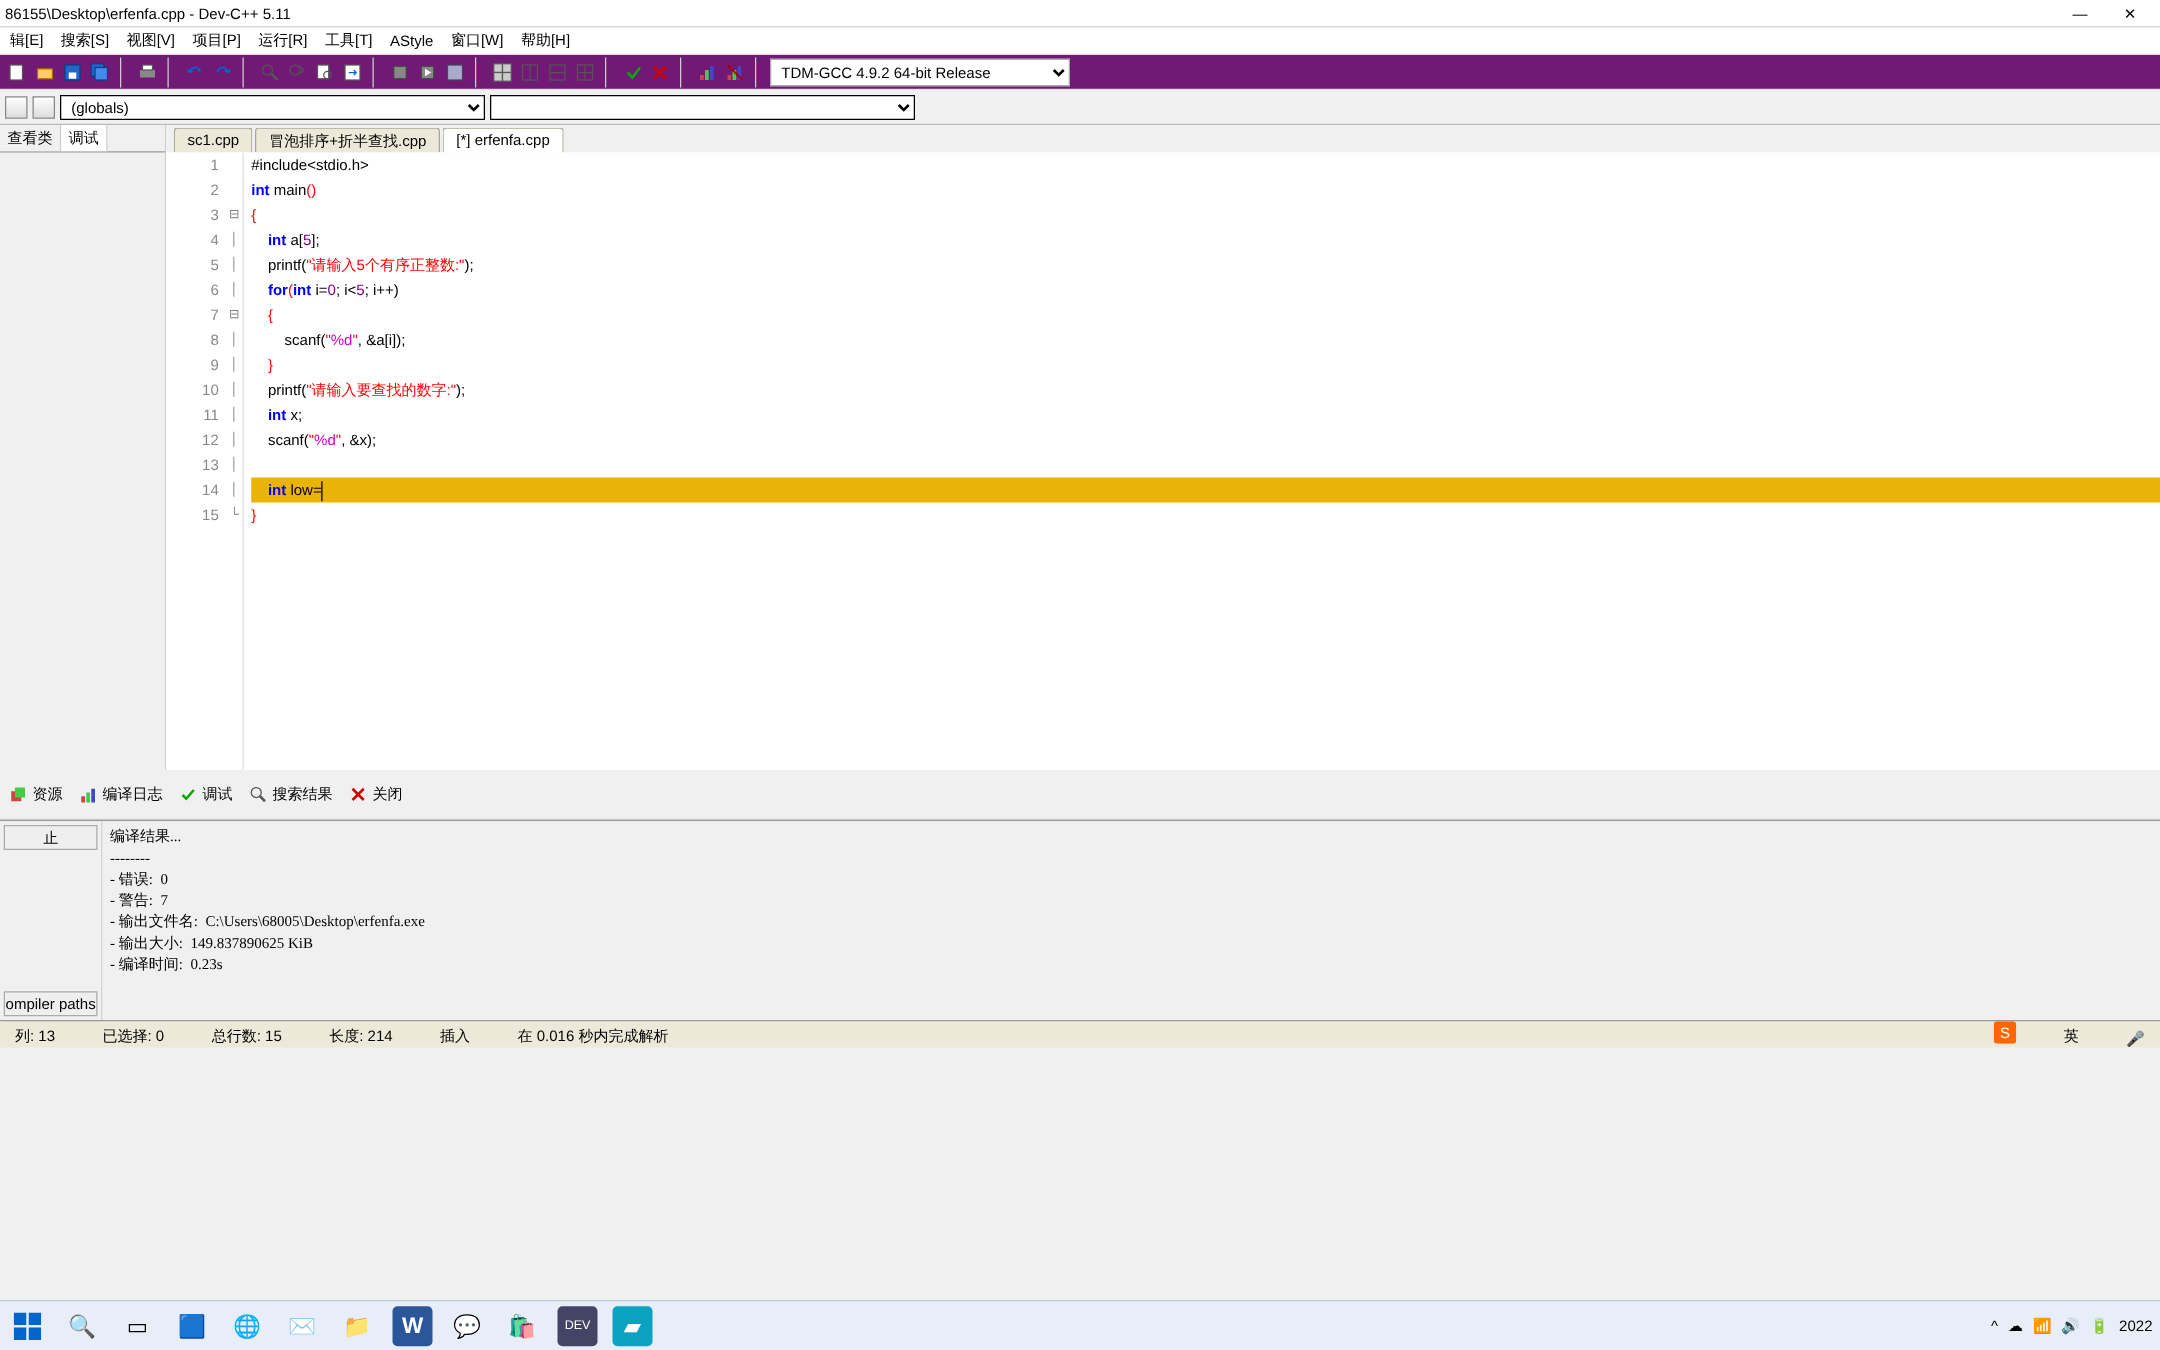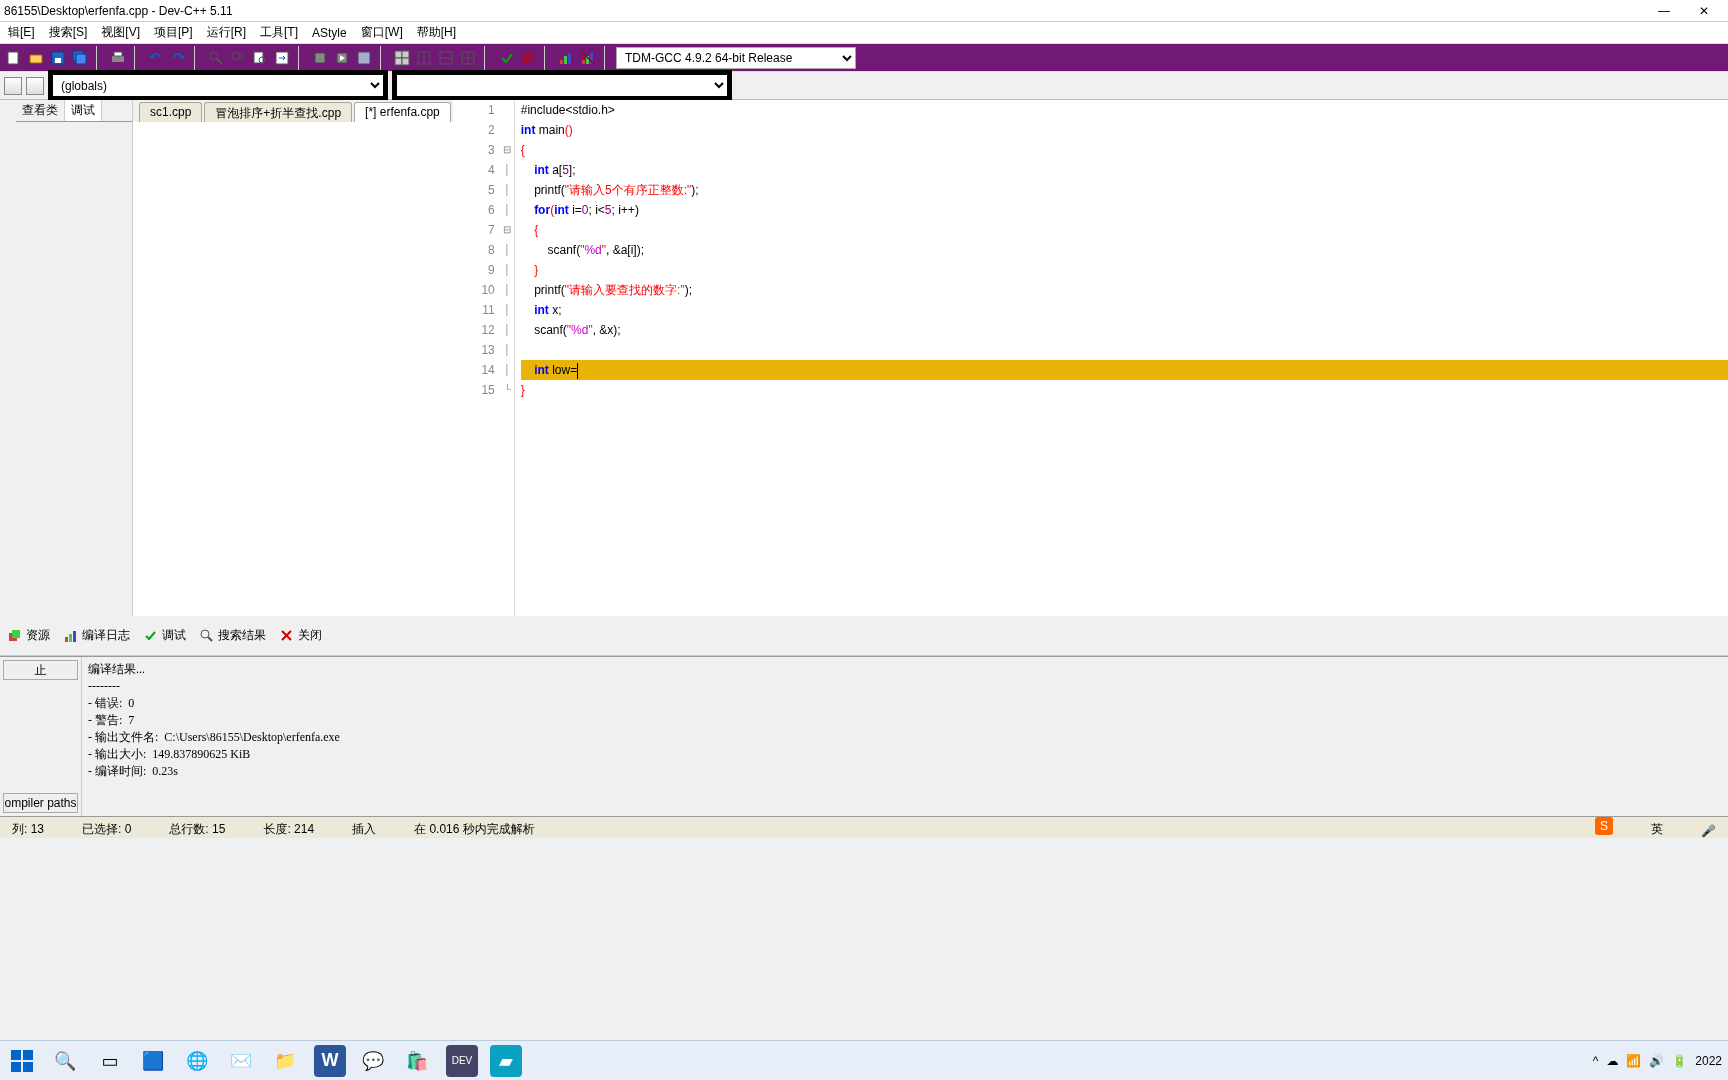--- a/index.html
+++ b/index.html
@@ -12,29 +12,29 @@
 .menubar { height:22px; background:#fff; display:flex; align-items:center; border-bottom:1px solid #ddd; padding-left:4px; gap:6px; }
 .menubar span { padding:2px 4px; }
 
 .toolbar1 { height:28px; background:#701a75; display:flex; align-items:center; padding:0 4px; gap:2px; border-bottom:1px solid #ddd; }
 .toolbar1 .ticon { width:20px; height:20px; display:flex; align-items:center; justify-content:center; }
 .toolbar1 .sep { width:6px; height:24px; border-left:1px solid #ccc; margin:0 4px; }
 .toolbar1 select { height:22px; width:240px; border:1px solid #aaa; background:#fff; font-size:12px; padding:0 4px; }
 
 .toolbar2 { height:28px; background:#f0f0f0; display:flex; align-items:center; padding:0 4px; gap:4px; border-bottom:1px solid #bbb; }
 .toolbar2 .sqbtn { width:18px; height:18px; border:1px solid #888; background:linear-gradient(#fff,#ddd); }
-.toolbar2 select { height:31px; border:5px solid #000000; background:#fff; font-size:12px; padding:0 4px; }
+.toolbar2 select { height:20px; border:1px solid #000000; background:#fff; font-size:12px; padding:0 4px; }
 
 .main { display:flex; height:516px; }
-.sidebar { width:133px; background:#f0f0f0; border-right:1px solid #ccc;padding-left:16px; }
+.sidebar { width:133px; background:#f0f0f0; border-right:1px solid #ccc; }
 .sidetabs { display:flex; height:22px; border-bottom:1px solid #999; }
 .sidetabs div { padding:2px 6px; background:#f0f0f0; border-right:1px solid #ccc; }
 .sidetabs div.active { background:#fff; }
 
-.editor-wrap { flex:1; background:#fff; display:flex; flex-direction:row; }
+.editor-wrap { flex:1; background:#fff; display:flex; flex-direction:column; }
 .filetabs { height:22px; background:#f0f0f0; display:flex; align-items:flex-end; padding-left:6px; }
 .filetab { height:20px; padding:2px 10px; background:#ece9d8; border:1px solid #aca899; border-bottom:none; margin-right:2px; border-radius:3px 3px 0 0; font-size:12px; }
 .filetab.active { background:#fff; }
 
 .code-area { flex:1; display:flex; font-family:"Courier New",monospace; font-size:15px; line-height:20px; background:#fff; overflow:hidden; }
 .gutter { width:48px; text-align:right; color:#888; padding-right:6px; user-select:none; }
 .gutter .ln { height:20px; }
 .foldcol { width:14px; background:#fff; border-right:1px solid #ddd; }
 .foldcol .fc { height:20px; text-align:center; color:#808080; font-size:10px; line-height:20px; }
 .code { flex:1; padding-left:6px; }
@@ -367,21 +367,21 @@
   <div class="bp-left">
     <button>止</button>
     <div style="flex:1"></div>
     <button>ompiler paths</button>
   </div>
   <div class="bp-right">
     <div>编译结果...</div>
     <div>--------</div>
     <div>- 错误:  0</div>
     <div>- 警告:  7</div>
-    <div>- 输出文件名:  C:\Users\86155\Desktop\erfenfa.exe</div>
+    <div>- 输出文件名:  C:\Users\68005\Desktop\erfenfa.exe</div>
     <div>- 输出大小:  149.837890625 KiB</div>
     <div>- 编译时间:  0.23s</div>
   </div>
 </div>
 
 <div class="statusbar">
   <span class="cell">列:   13</span>
   <span class="cell">已选择:   0</span>
   <span class="cell">总行数:   15</span>
   <span class="cell">长度:   214</span>

